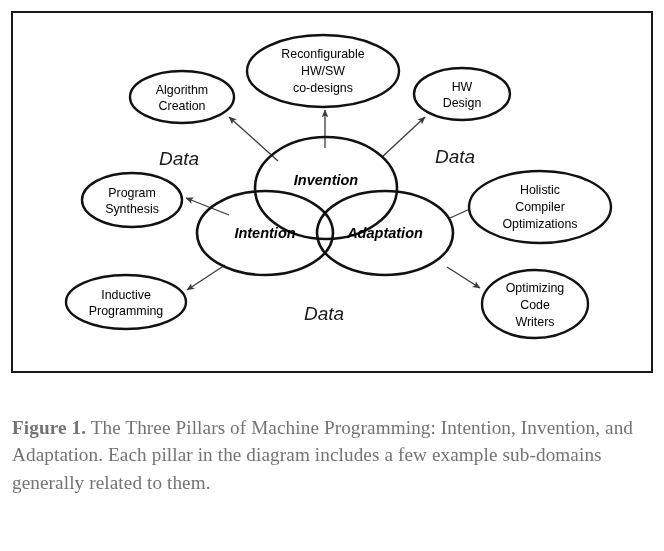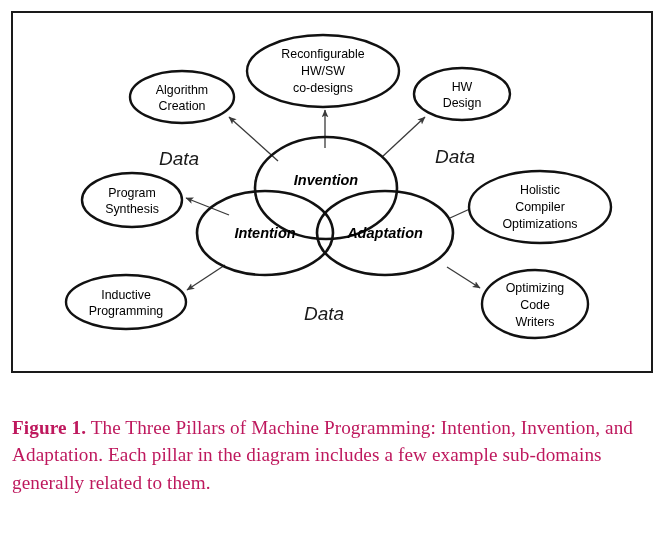--- a/index.html
+++ b/index.html
@@ -80,21 +80,21 @@
 
   
   #caption {
     position: absolute;
     left: 12px;
     top: 414px;
     width: 644px;
     font-family: "Liberation Serif", serif;
     font-size: 19.2px;
     line-height: 1.42;
-    color: #be185d;
+    color: #737373;
     text-align: left;
     letter-spacing: 0.1px;
   }
   #caption b {
     font-weight: bold;
   }
 </style>
 </head>
 <body>
 

